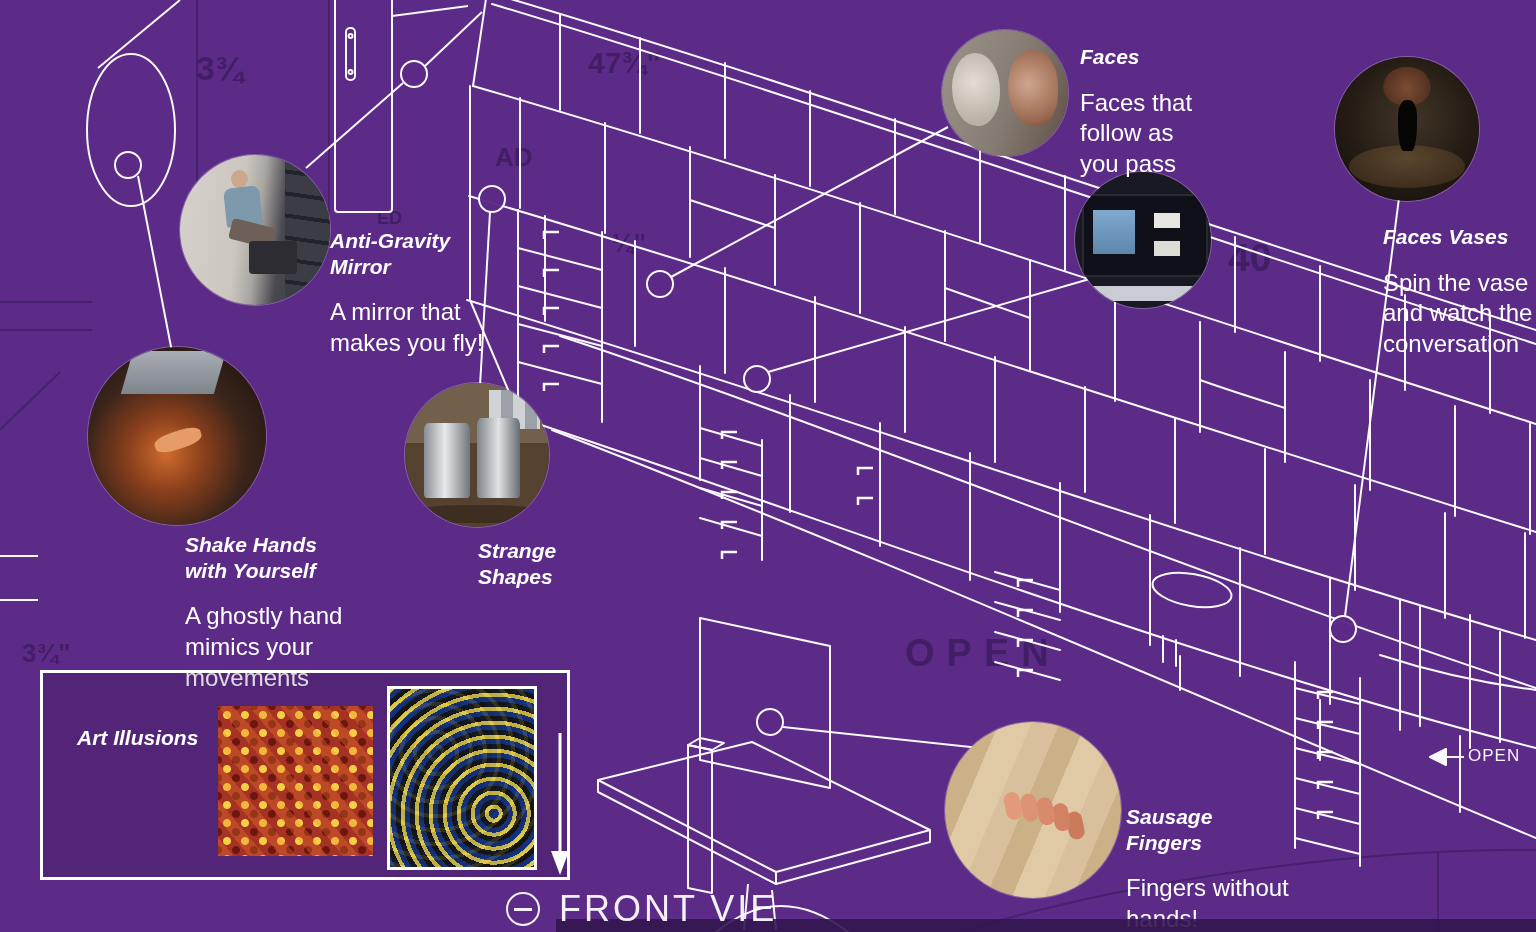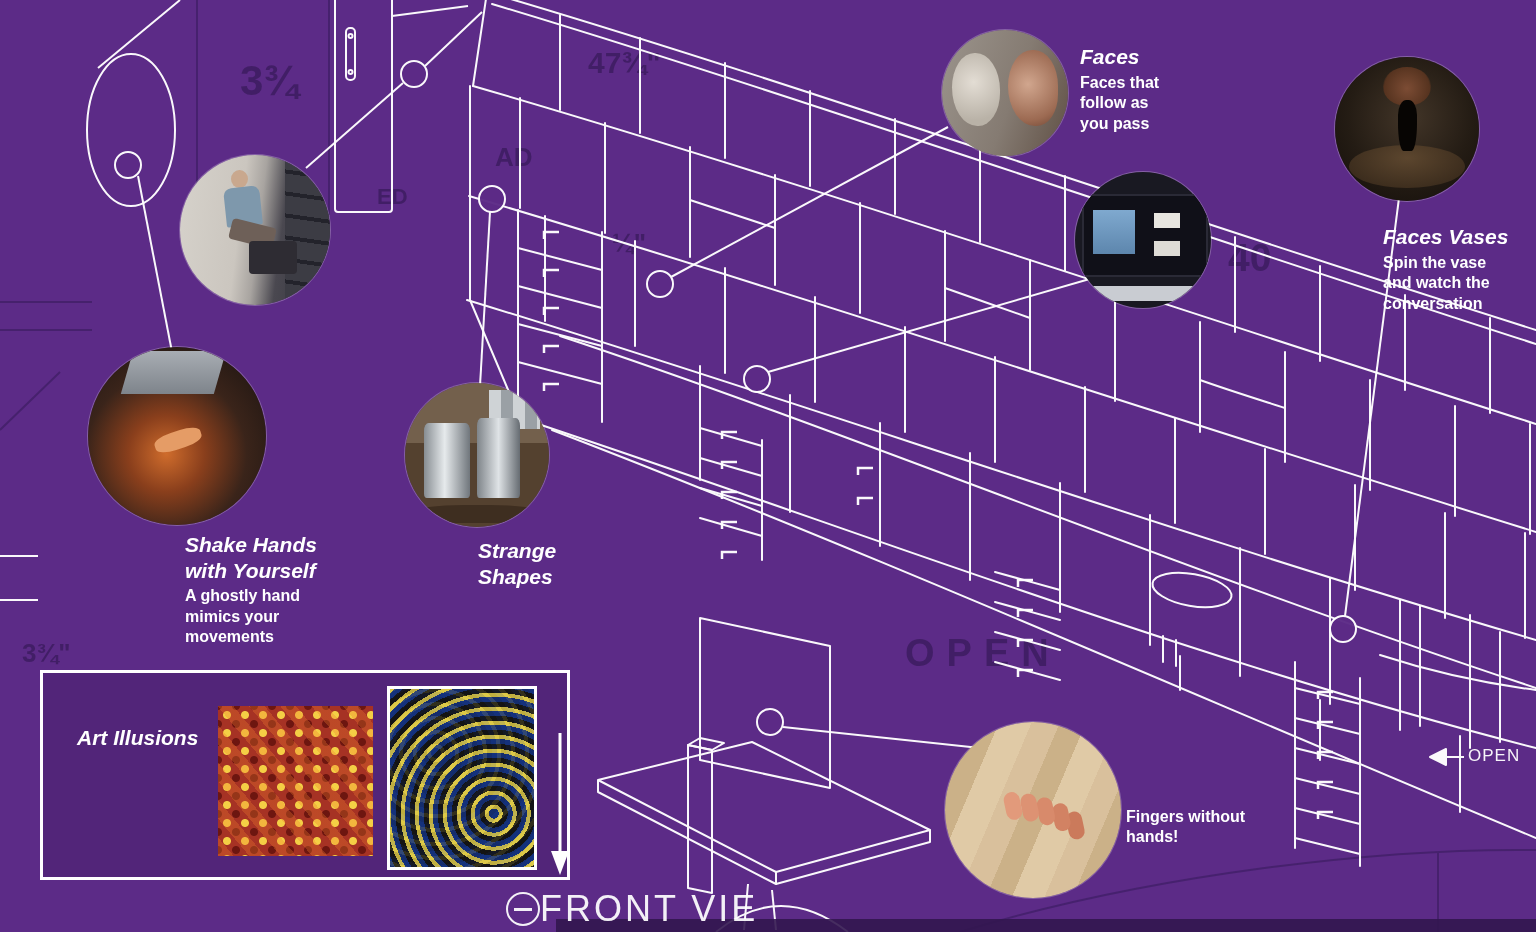--- a/index.html
+++ b/index.html
@@ -8,21 +8,21 @@
     background:#5c2b87;color:#fff;
     font-family:"Liberation Sans",sans-serif;
   }
   .bp{position:absolute;left:0;top:0;pointer-events:none;}
   
   .dim{position:absolute;color:#3f1d63;font-weight:bold;opacity:.9;white-space:nowrap;}
   .open-faint{font-size:38px;letter-spacing:12px;}
   
   .co-text{position:absolute;}
   .co-title{font-size:21px;font-weight:bold;font-style:italic;line-height:1.22;white-space:pre-line;}
-  .co-desc{font-size:16px;line-height:1.28;white-space:pre-line;margin-top:3px;font-weight:bold;}
+  .co-desc{font-size:24px;line-height:1.28;white-space:pre-line;margin-top:18px;}
   
   .photo{position:absolute;border-radius:50%;overflow:hidden;box-shadow:0 0 0 1px rgba(255,255,255,.25);}
   .photo>div{position:absolute;}
   .p-anti{background:linear-gradient(97deg,#d6d2cb 0%,#cbc6bf 40%,#a8a4a0 52%,#4a4850 66%,#303039 100%);}
   .p-anti .shelf{right:-4%;top:0;width:34%;height:100%;background:repeating-linear-gradient(#3c3c44 0 18px,#23232b 18px 22px);transform:skewY(8deg);}
   .p-anti .head{left:34%;top:10%;width:11%;height:12%;background:#c9a88e;border-radius:50%;}
   .p-anti .torso{left:30%;top:21%;width:24%;height:26%;background:#7e98ac;border-radius:8px 8px 2px 2px;transform:rotate(-6deg);}
   .p-anti .legs{left:33%;top:45%;width:30%;height:14%;background:#6e6058;border-radius:4px;transform:rotate(14deg);}
   .p-anti .cart{left:46%;top:57%;width:32%;height:22%;background:#2e2c33;border-radius:4px;}
   .p-faces{background:linear-gradient(110deg,#9b948c 0%,#857b72 55%,#5f4f44 100%);}
@@ -59,34 +59,34 @@
       radial-gradient(circle,#6d1610 0 3.5px,rgba(0,0,0,0) 4.5px);
     background-size:auto,18px 18px,18px 18px;background-position:0 0,0 0,9px 9px;}
   .op2{left:344px;top:13px;width:144px;height:178px;border:3px solid #fff;
     background-image:repeating-radial-gradient(circle at 72% 70%,rgba(20,49,124,.85) 0 5px,rgba(221,201,71,.85) 5px 9px,rgba(20,20,20,.85) 9px 14px),
       repeating-radial-gradient(circle at 32% 36%,#14317c 0 5px,#ddc947 5px 9px,#141414 9px 14px);}
   .art-arrow{position:absolute;left:505px;top:60px;}
   
   .open-right{position:absolute;left:1468px;top:746px;font-size:17px;letter-spacing:1px;color:#fff;opacity:.95;}
   
   .bottom-bar{position:absolute;left:556px;top:919px;width:980px;height:13px;background:#32164f;opacity:.9;}
-  .front-view{position:absolute;left:506px;top:888px;display:flex;align-items:center;gap:0;color:rgba(255,255,255,.93);}
+  .front-view{position:absolute;left:506px;top:888px;display:flex;align-items:center;gap:19px;color:rgba(255,255,255,.93);}
   .fv-icon{width:30px;height:30px;border:2.5px solid rgba(255,255,255,.93);border-radius:50%;position:relative;flex:none;}
   .fv-icon::after{content:"";position:absolute;left:6px;right:6px;top:50%;margin-top:-1.5px;height:3px;background:rgba(255,255,255,.93);}
   .fv-text{font-size:36px;letter-spacing:3px;white-space:nowrap;}
 </style>
 </head>
 <body>
 
 <div class="stage">
 
-  <span class="dim" style="left:196px;top:57px;font-size:42px;padding-left:44px;">3¾</span>
+  <span class="dim" style="left:196px;top:49px;font-size:34px;">3¾</span>
   <span class="dim" style="left:588px;top:46px;font-size:30px;">47¾"</span>
   <span class="dim" style="left:495px;top:142px;font-size:26px;">AD</span>
-  <span class="dim" style="left:377px;top:184px;font-size:22px;">ED</span>
+  <span class="dim" style="left:377px;top:208px;font-size:18px;">ED</span>
   <span class="dim" style="left:612px;top:228px;font-size:26px;">¼"</span>
   <span class="dim" style="left:1228px;top:236px;font-size:39px;">40</span>
   <span class="dim" style="left:22px;top:638px;font-size:26px;">3¾"</span>
   <span class="dim open-faint" style="left:905px;top:632px;">OPEN</span>
 
   <svg class="bp" width="1536" height="932" viewBox="0 0 1536 932">
     <defs>
         <path id="hdl" d="M0 7 L0 0 L15 0"></path>
       </defs>
 
@@ -309,20 +309,26 @@
   <div class="photo p-strange" style="left:405px;top:383px;width:144px;height:144px;">
     <div class="cyl"></div>
     <div class="base"></div>
     <div class="v1"></div>
     <div class="v2"></div>
   </div>
   <div class="photo p-fingers" style="left:945px;top:722px;width:176px;height:176px;">
     <div class="fg"></div>
   </div>
 
+  <div class="co-text" style="left:330px;top:228px;width:190px;">
+    <div class="co-title">Anti-Gravity
+Mirror</div>
+    <div class="co-desc">A mirror that
+makes you fly!</div>
+  </div>
   <div class="co-text" style="left:1080px;top:44px;width:150px;">
     <div class="co-title">Faces</div>
     <div class="co-desc">Faces that
 follow as
 you pass</div>
   </div>
   <div class="co-text" style="left:1218px;top:180px;width:160px;">
   </div>
   <div class="co-text" style="left:1383px;top:224px;width:170px;">
     <div class="co-title">Faces Vases</div>
@@ -335,20 +341,22 @@
 with Yourself</div>
     <div class="co-desc">A ghostly hand
 mimics your
 movements</div>
   </div>
   <div class="co-text" style="left:478px;top:538px;width:180px;">
     <div class="co-title">Strange
 Shapes</div>
   </div>
   <div class="co-text" style="left:1126px;top:804px;width:190px;">
+    <div class="co-title">Sausage
+Fingers</div>
     <div class="co-desc">Fingers without
 hands!</div>
   </div>
 
   <div class="art-box">
     <div class="co-text">
       <div class="co-title">Art Illusions</div>
     </div>
     <div class="op op1"></div>
     <div class="op op2"></div>

